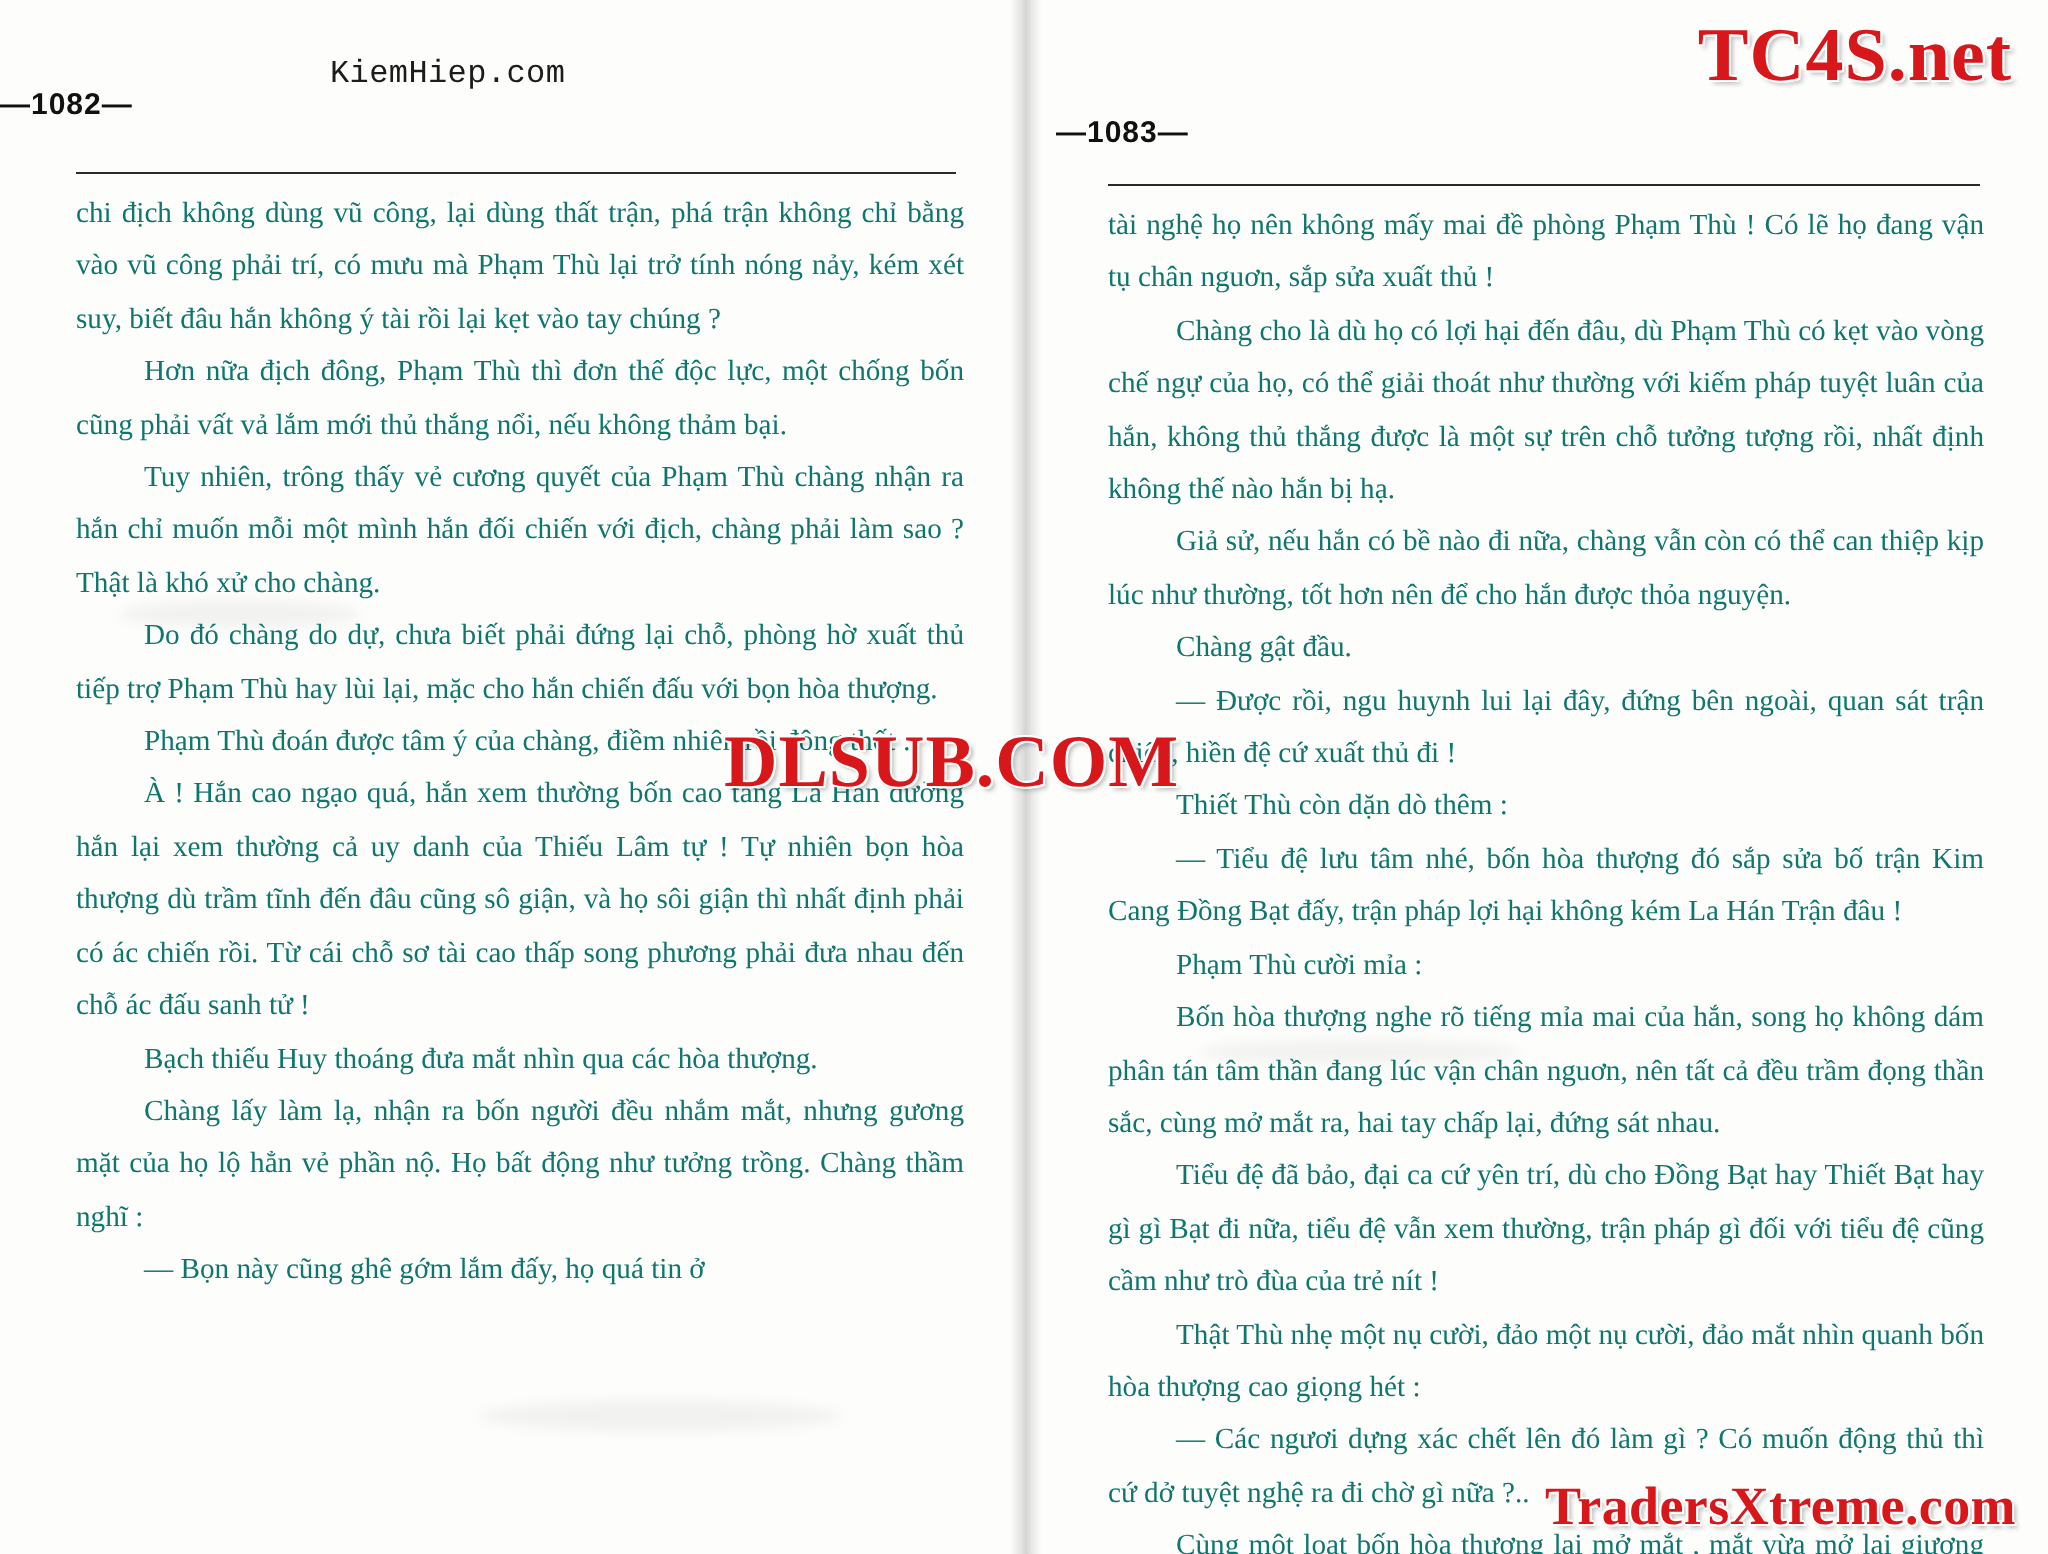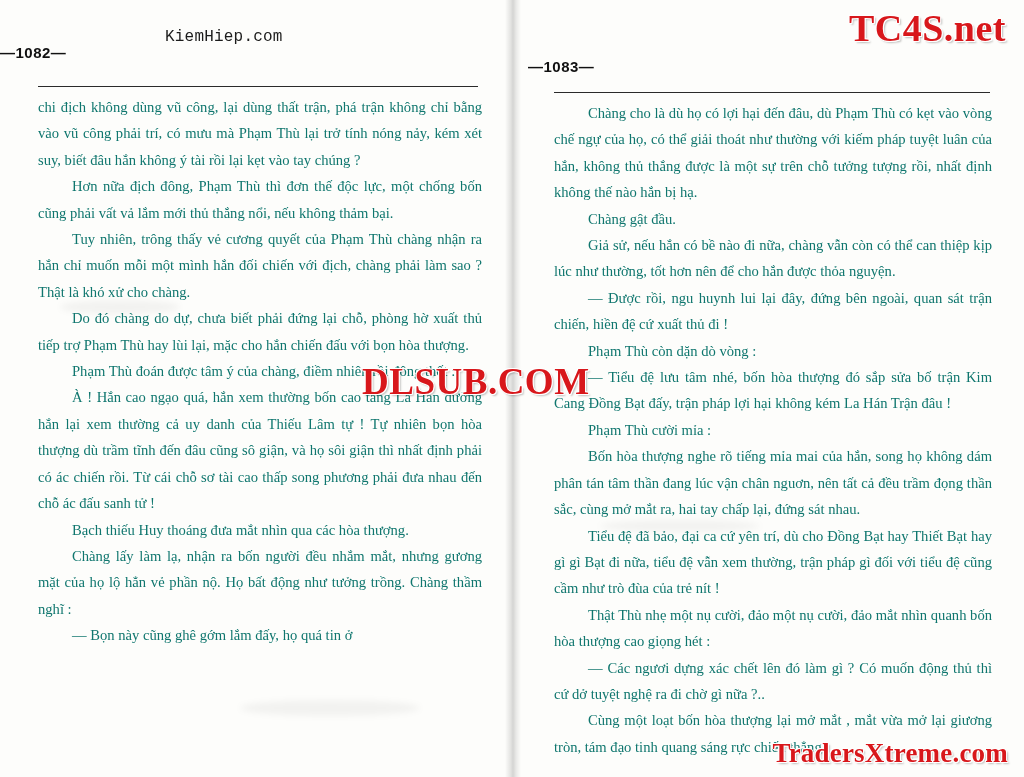--- a/index.html
+++ b/index.html
@@ -165,25 +165,26 @@
   <p>Tuy nhiên, trông thấy vẻ cương quyết của Phạm Thù chàng nhận ra hắn chỉ muốn mỗi một mình hắn đối chiến với địch, chàng phải làm sao ? Thật là khó xử cho chàng.</p>
   <p>Do đó chàng do dự, chưa biết phải đứng lại chỗ, phòng hờ xuất thủ tiếp trợ Phạm Thù hay lùi lại, mặc cho hắn chiến đấu với bọn hòa thượng.</p>
   <p>Phạm Thù đoán được tâm ý của chàng, điềm nhiên rồi đông thốt :</p>
   <p>À ! Hắn cao ngạo quá, hắn xem thường bốn cao tăng La Hán đường hắn lại xem thường cả uy danh của Thiếu Lâm tự ! Tự nhiên bọn hòa thượng dù trầm tĩnh đến đâu cũng sô giận, và họ sôi giận thì nhất định phải có ác chiến rồi. Từ cái chỗ sơ tài cao thấp song phương phải đưa nhau đến chỗ ác đấu sanh tử !</p>
   <p>Bạch thiếu Huy thoáng đưa mắt nhìn qua các hòa thượng.</p>
   <p>Chàng lấy làm lạ, nhận ra bốn người đều nhắm mắt, nhưng gương mặt của họ lộ hẳn vẻ phần nộ. Họ bất động như tưởng trồng. Chàng thầm nghĩ :</p>
   <p class="dash">— Bọn này cũng ghê gớm lắm đấy, họ quá tin ở</p>
 </div>
 
 <div class="body-text" id="text-right">
+  <p class="noindent">tài nghệ họ nên không mấy mai đề phòng Phạm Thù ! Có lẽ họ đang vận tụ chân nguơn, sắp sửa xuất thủ !</p>
   <p>Chàng cho là dù họ có lợi hại đến đâu, dù Phạm Thù có kẹt vào vòng chế ngự của họ, có thể giải thoát như thường với kiếm pháp tuyệt luân của hắn, không thủ thắng được là một sự trên chỗ tưởng tượng rồi, nhất định không thế nào hắn bị hạ.</p>
+  <p>Giả sử, nếu hắn có bề nào đi nữa, chàng vẫn còn có thể can thiệp kịp lúc như thường, tốt hơn nên để cho hắn được thỏa nguyện.</p>
   <p>Chàng gật đầu.</p>
-  <p>Giả sử, nếu hắn có bề nào đi nữa, chàng vẫn còn có thể can thiệp kịp lúc như thường, tốt hơn nên để cho hắn được thỏa nguyện.</p>
   <p class="dash">— Được rồi, ngu huynh lui lại đây, đứng bên ngoài, quan sát trận chiến, hiền đệ cứ xuất thủ đi !</p>
-  <p>Phạm Thù còn dặn dò vòng :</p>
+  <p>Thiết Thù còn dặn dò thêm :</p>
   <p class="dash">— Tiểu đệ lưu tâm nhé, bốn hòa thượng đó sắp sửa bố trận Kim Cang Đồng Bạt đấy, trận pháp lợi hại không kém La Hán Trận đâu !</p>
   <p>Phạm Thù cười mỉa :</p>
   <p>Bốn hòa thượng nghe rõ tiếng mỉa mai của hắn, song họ không dám phân tán tâm thần đang lúc vận chân nguơn, nên tất cả đều trầm đọng thần sắc, cùng mở mắt ra, hai tay chấp lại, đứng sát nhau.</p>
   <p>Tiểu đệ đã bảo, đại ca cứ yên trí, dù cho Đồng Bạt hay Thiết Bạt hay gì gì Bạt đi nữa, tiểu đệ vẫn xem thường, trận pháp gì đối với tiểu đệ cũng cầm như trò đùa của trẻ nít !</p>
   <p>Thật Thù nhẹ một nụ cười, đảo một nụ cười, đảo mắt nhìn quanh bốn hòa thượng cao giọng hét :</p>
   <p class="dash">— Các ngươi dựng xác chết lên đó làm gì ? Có muốn động thủ thì cứ dở tuyệt nghệ ra đi chờ gì nữa ?..</p>
   <p>Cùng một loạt bốn hòa thượng lại mở mắt , mắt vừa mở lại giương tròn, tám đạo tinh quang sáng rực chiếu thẳng</p>
 </div>
 
 <div class="wm" id="wm-tc4s">TC4S.net</div>

